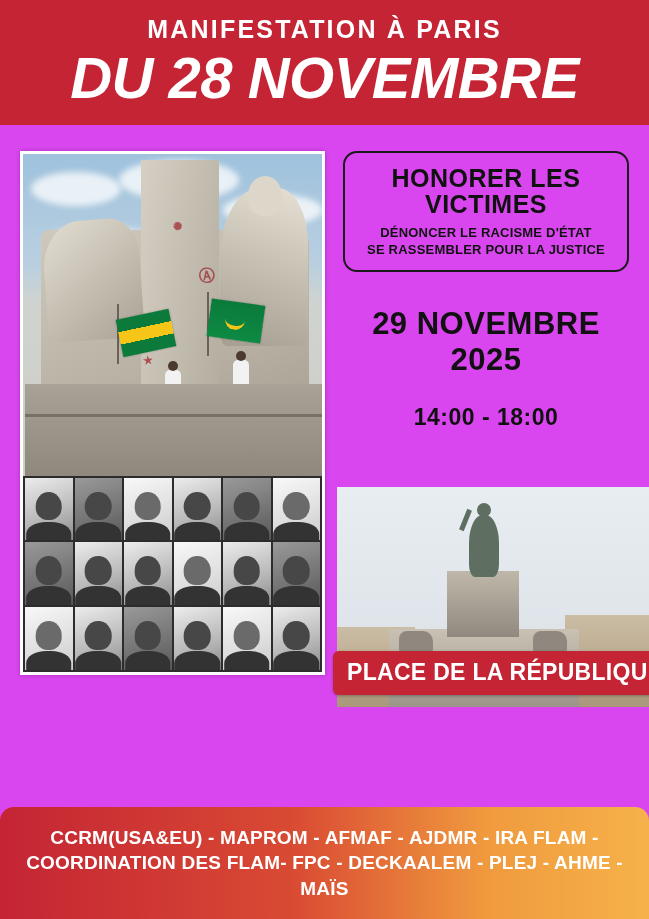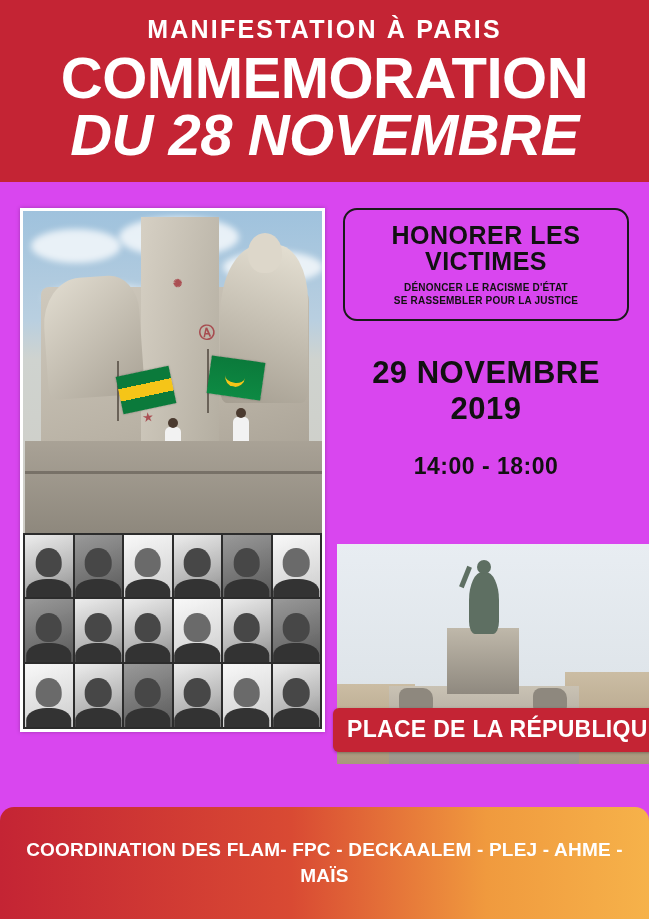--- a/index.html
+++ b/index.html
@@ -238,21 +238,21 @@
   }
   .callout-title {
     font-size: 25px;
     font-weight: bold;
     line-height: 1.05;
     color: #111;
     letter-spacing: 0.5px;
   }
   .callout-sub {
     margin-top: 8px;
-    font-size: 10px;
+    font-size: 13px;
     font-weight: bold;
     line-height: 1.25;
     color: #111;
     letter-spacing: 0.2px;
   }
   .event-date {
     margin-top: 34px;
     text-align: center;
     font-size: 31px;
     font-weight: bold;
@@ -371,21 +371,20 @@
   .footer-line { display: block; }
 </style>
 </head>
 <body>
 
 <div class="poster">
 
   <div class="header">
     <div class="header-kicker">MANIFESTATION À PARIS</div>
     <div class="header-title">
-      <span>COMMEMORATION</span>
       <span class="line2">DU 28 NOVEMBRE</span>
     </div>
   </div>
 
   <div class="content">
 
     <div class="photo-col">
       <div class="photo-frame">
 
         <div class="photo-top">
@@ -519,39 +518,40 @@
         <div class="callout-title">
           <div>HONORER LES</div>
           <div>VICTIMES</div>
         </div>
         <div class="callout-sub">
           <div>DÉNONCER LE RACISME D'ÉTAT</div>
           <div>SE RASSEMBLER POUR LA JUSTICE</div>
         </div>
       </div>
 
-      <div class="event-date">29 NOVEMBRE 2019</div>
+      <div class="event-date">29 NOVEMBRE 2025</div>
       <div class="event-time">14:00 - 18:00</div>
 
       <div class="monument-photo">
         <div class="mp-sky"></div>
         <div class="mp-building-l"></div>
         <div class="mp-building-r"></div>
         <div class="mp-base"></div>
         <div class="mp-lion" style="left:62px;"></div>
         <div class="mp-lion" style="left:196px;"></div>
         <div class="mp-plinth"></div>
         <div class="mp-statue"></div>
         <div class="mp-arm"></div>
       </div>
 
       <div class="place-badge">PLACE DE LA RÉPUBLIQUE</div>
     </div>
   </div>
 
   <div class="footer">
     <div class="footer-text">
+      <span class="footer-line">CCRM(USA&amp;EU) - MAPROM - AFMAF - AJDMR - IRA  FLAM -</span>
       <span class="footer-line">COORDINATION DES FLAM- FPC - DECKAALEM - PLEJ - AHME -</span>
       <span class="footer-line">MAÏS</span>
     </div>
   </div>
 
 </div>
 
 </body></html>

